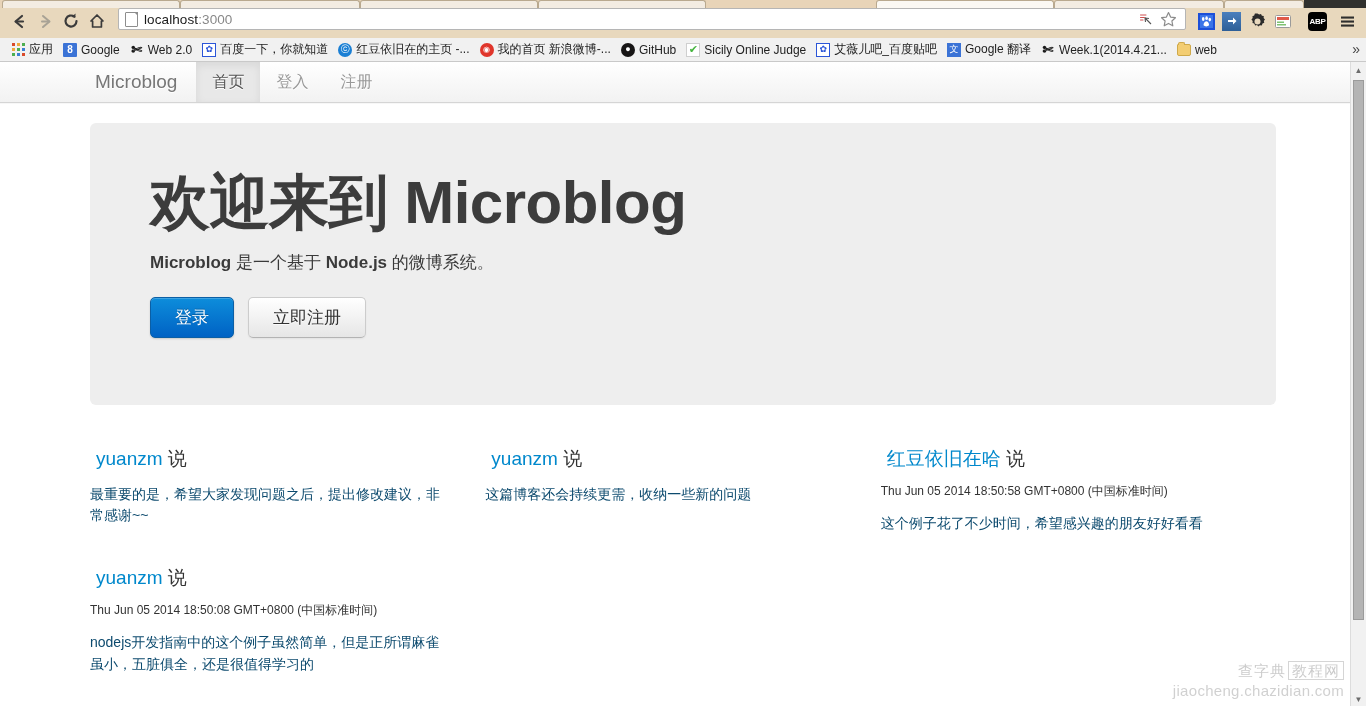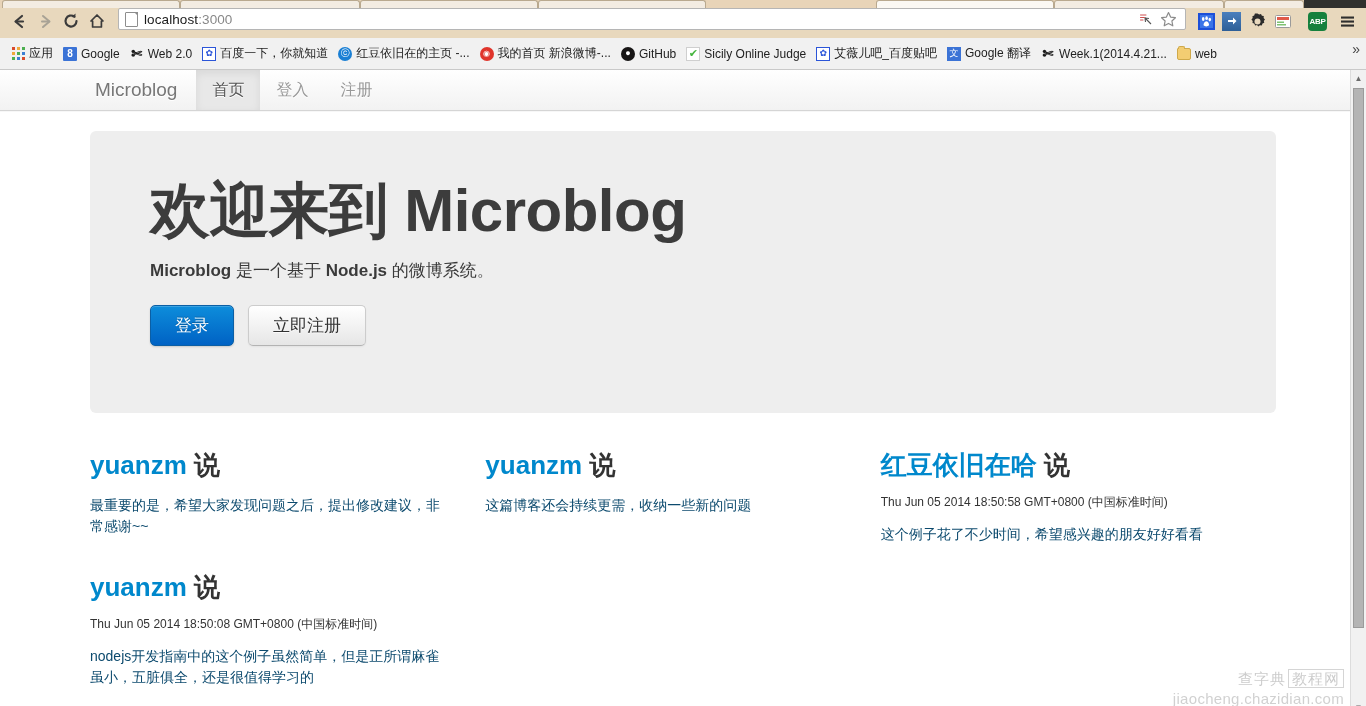--- a/index.html
+++ b/index.html
@@ -136,33 +136,33 @@
     display: flex; align-items: center; justify-content: center;
   }
   .ext-blue {
     width: 19px; height: 19px;
     background: linear-gradient(#4a7fbd, #2e5f97);
     display: flex; align-items: center; justify-content: center;
     color: #fff; font-size: 12px;
   }
   .ext-abp {
     width: 19px; height: 19px;
-    background: #15803d;
+    background: #000000;
     color: #fff;
     font-size: 8px;
     font-weight: bold;
     display: flex; align-items: center; justify-content: center;
     border-radius: 4px;
     letter-spacing: -0.3px;
     margin-left: 9px;
   }
 
   
   .bookmarks {
-    height: 32px;
+    height: 24px;
     background: #f1f1f1;
     border-bottom: 1px solid #c9c9c9;
     display: flex;
     align-items: center;
     padding: 0 6px;
     box-sizing: border-box;
     position: relative;
     overflow: hidden;
   }
   .bm {
@@ -333,23 +333,23 @@
     display: flex;
     flex-wrap: wrap;
   }
   .post {
     width: 33.333%;
     box-sizing: border-box;
     padding-right: 40px;
     margin-bottom: 26px;
   }
   .post h2 {
-    margin: 0;
-    font-size: 26px;
-    font-weight: bold;
+    margin: 6px;
+    font-size: 19px;
+    font-weight: normal;
     color: #333333;
     line-height: 1.25;
   }
   .post h2 .author { color: #0088cc; }
   .post .meta {
     margin: 12px 0 0 0;
     font-size: 12px;
     color: #333333;
   }
   .post .content {

